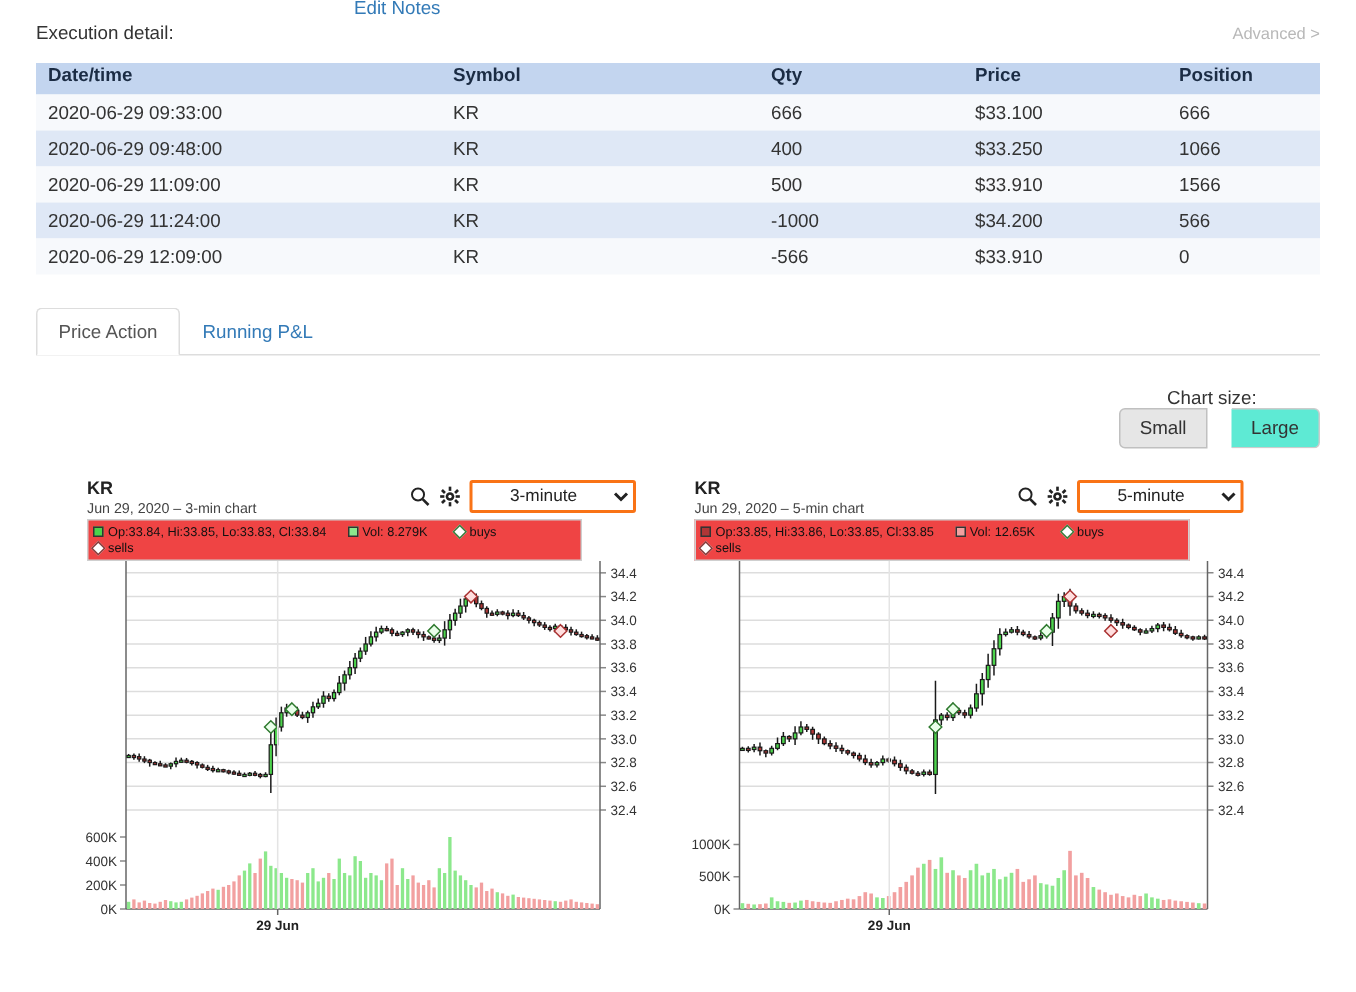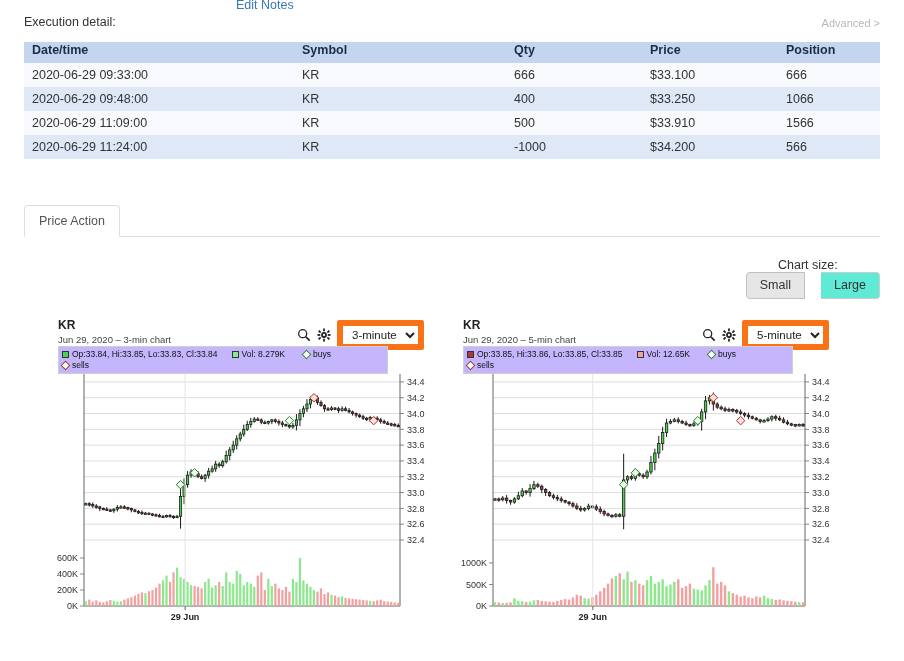--- a/index.html
+++ b/index.html
@@ -151,35 +151,35 @@
     font-size: 9.5px; color: #444;
   }
   .chart-tools {
     position: absolute; right: 18px; top: 10px;
     display: flex; align-items: center; gap: 6px;
   }
   .tool-icon { width: 14px; height: 14px; cursor: pointer; display:block; }
   .tf-select {
     font-family: "Liberation Sans", sans-serif;
     font-size: 11.5px;
-    padding: 2px 5px;
-    border: 6px solid #f97316;
+    padding: 2px 21px;
+    border: 2px solid #f97316;
     background: #fff;
     color: #222;
     border-radius: 2px;
     cursor: pointer;
   }
 
   
   .legend-box {
     position: absolute;
     left: 18px; top: 36px;
     width: 330px;
     border: 1px solid #cfcfcf;
-    background: #c4b5fd;
+    background: #ef4444;
     padding: 2px 3px 2px 3px;
     box-sizing: border-box;
     font-size: 8.5px;
     color: #111;
     line-height: 11px;
   }
   .legend-row { display: flex; align-items: center; white-space: nowrap; }
   .legend-item { display: flex; align-items: center; }
   .legend-sq {
     width: 7px; height: 7px;
@@ -250,25 +250,33 @@
         <td>$33.910</td>
         <td>1566</td>
       </tr>
       <tr>
         <td>2020-06-29 11:24:00</td>
         <td>KR</td>
         <td>-1000</td>
         <td>$34.200</td>
         <td>566</td>
       </tr>
+      <tr>
+        <td>2020-06-29 12:09:00</td>
+        <td>KR</td>
+        <td>-566</td>
+        <td>$33.910</td>
+        <td>0</td>
+      </tr>
     </tbody>
   </table>
 
   <div class="tabs">
     <div class="tab active">Price Action</div>
+    <div class="tab inactive">Running P&amp;L</div>
   </div>
 
   <div class="chartsize-wrap">
     <span class="chartsize-label">Chart size:</span>
     <span class="btn-group">
       <button class="seg-btn first">Small</button>
       <button class="seg-btn last">Large</button>
     </span>
   </div>
 

